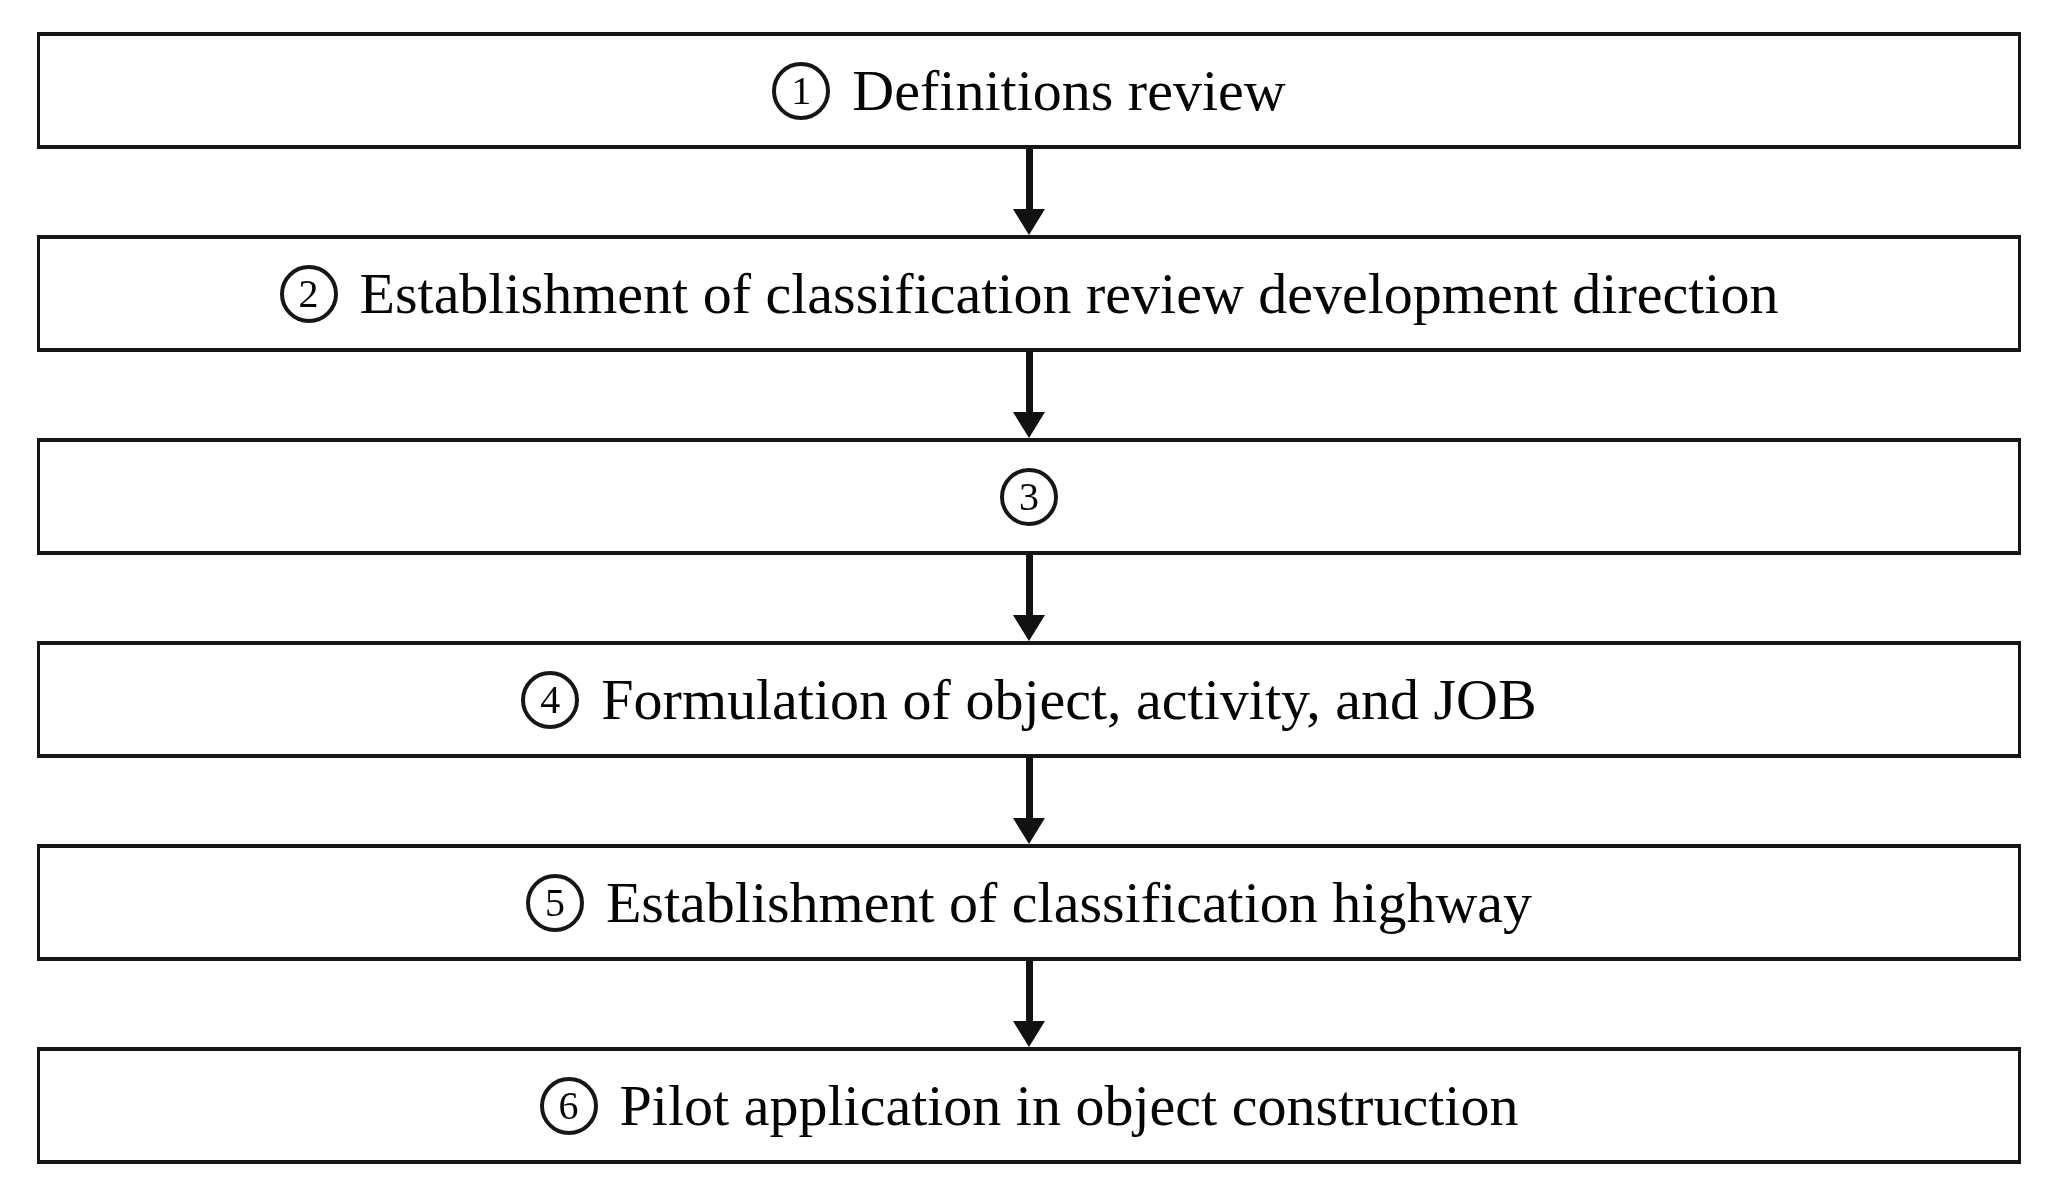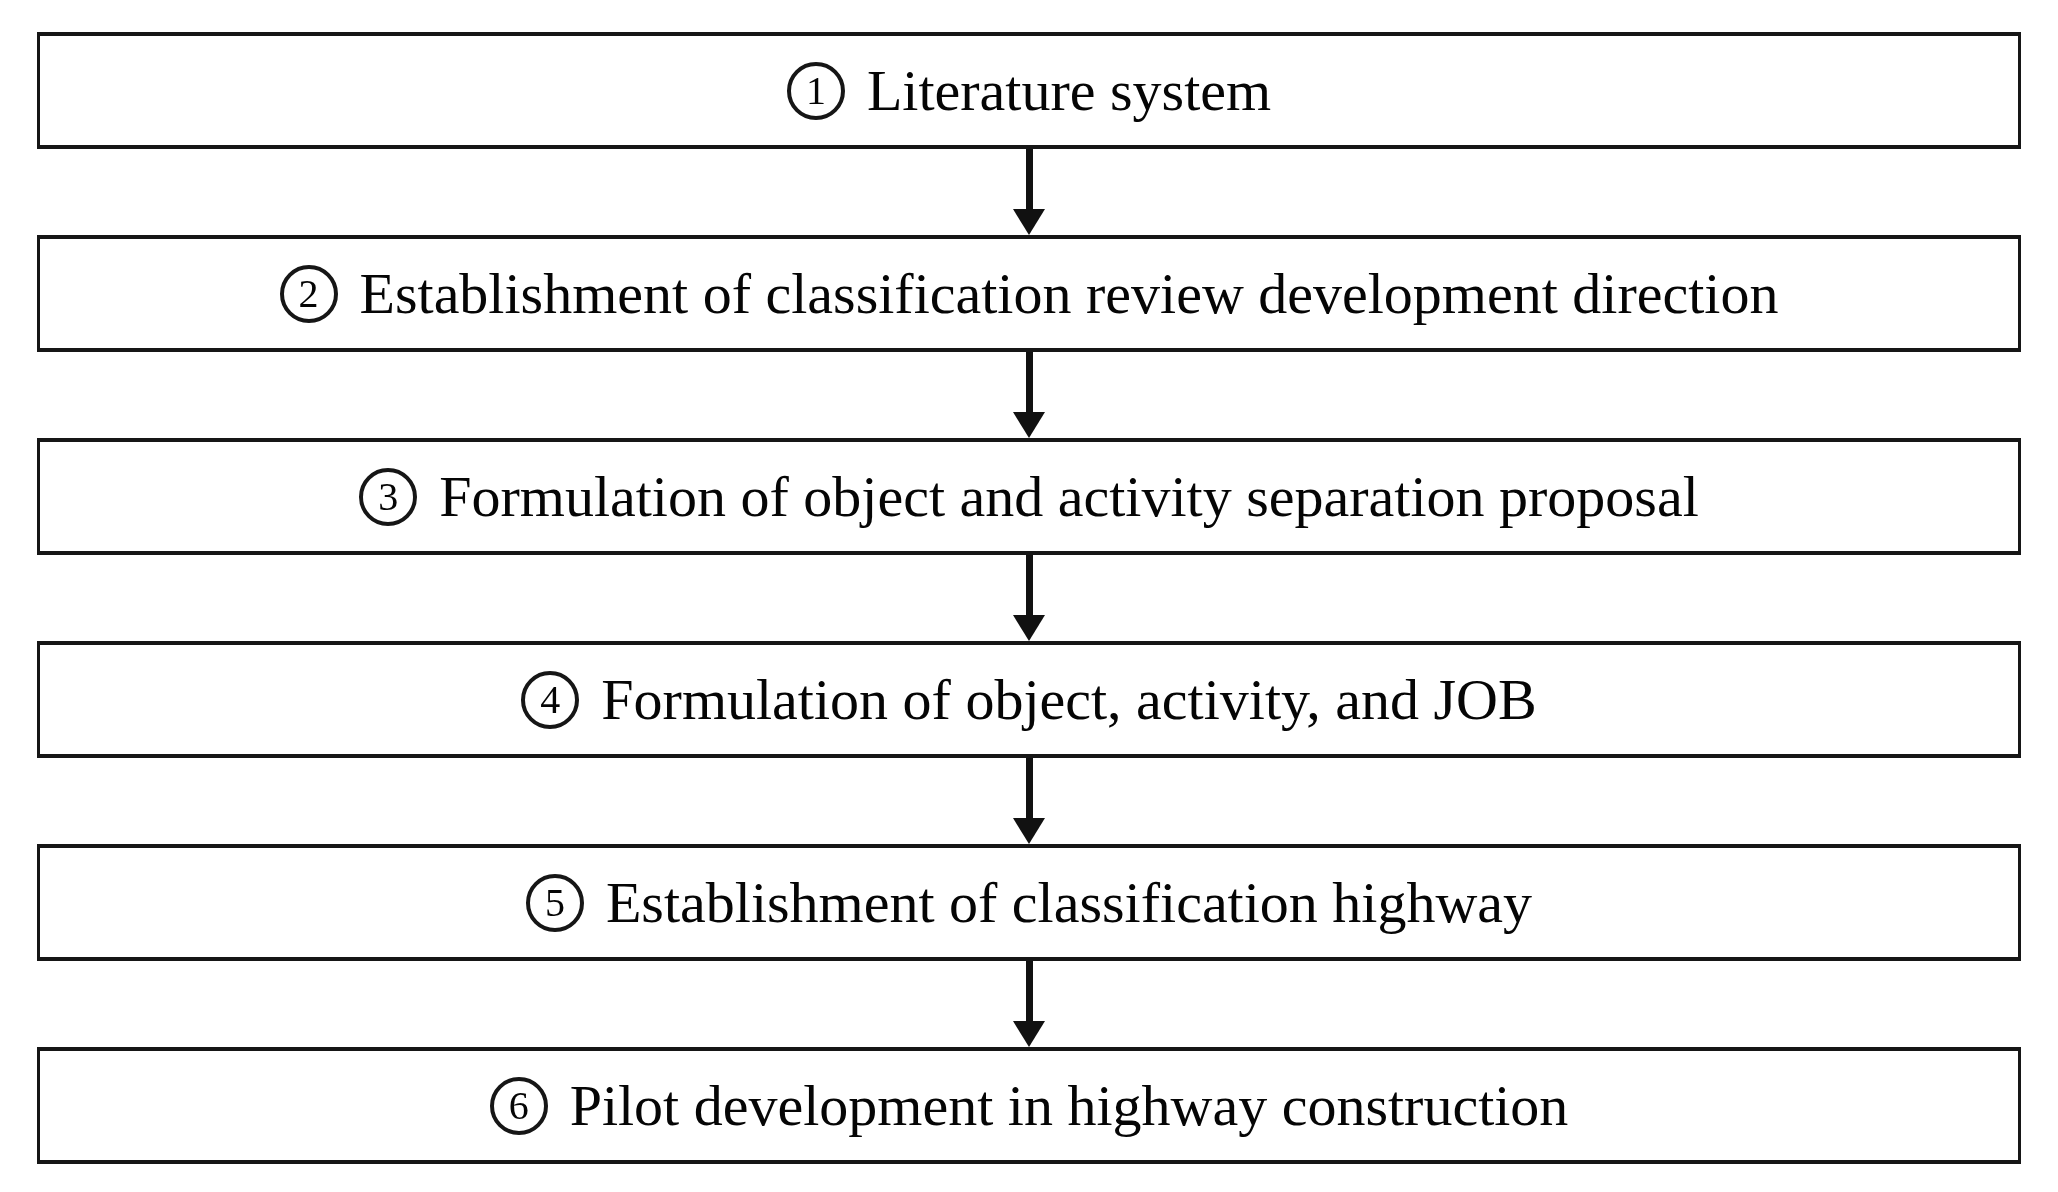--- a/index.html
+++ b/index.html
@@ -69,41 +69,40 @@
     border-top: 26px solid #111111;
   }
 </style>
 </head>
 <body>
 
 <div class="canvas">
 
   <div class="flow-box">
     <span class="num-circle">1</span>
-    <span class="step-label">Literature system</span>
+    <span class="step-label">Definitions review</span>
   </div>
 
   <div class="arrow">
     <div class="shaft"></div>
     <div class="head"></div>
   </div>
 
   <div class="flow-box">
     <span class="num-circle">2</span>
     <span class="step-label">Establishment of classification review development direction</span>
   </div>
 
   <div class="arrow">
     <div class="shaft"></div>
     <div class="head"></div>
   </div>
 
   <div class="flow-box">
     <span class="num-circle">3</span>
-    <span class="step-label">Formulation of object and activity separation proposal</span>
   </div>
 
   <div class="arrow">
     <div class="shaft"></div>
     <div class="head"></div>
   </div>
 
   <div class="flow-box">
     <span class="num-circle">4</span>
     <span class="step-label">Formulation of object, activity, and JOB</span>
@@ -119,16 +118,16 @@
     <span class="step-label">Establishment of classification highway</span>
   </div>
 
   <div class="arrow">
     <div class="shaft"></div>
     <div class="head"></div>
   </div>
 
   <div class="flow-box">
     <span class="num-circle">6</span>
-    <span class="step-label">Pilot development in highway construction</span>
+    <span class="step-label">Pilot application in object construction</span>
   </div>
 
 </div>
 
 </body></html>

